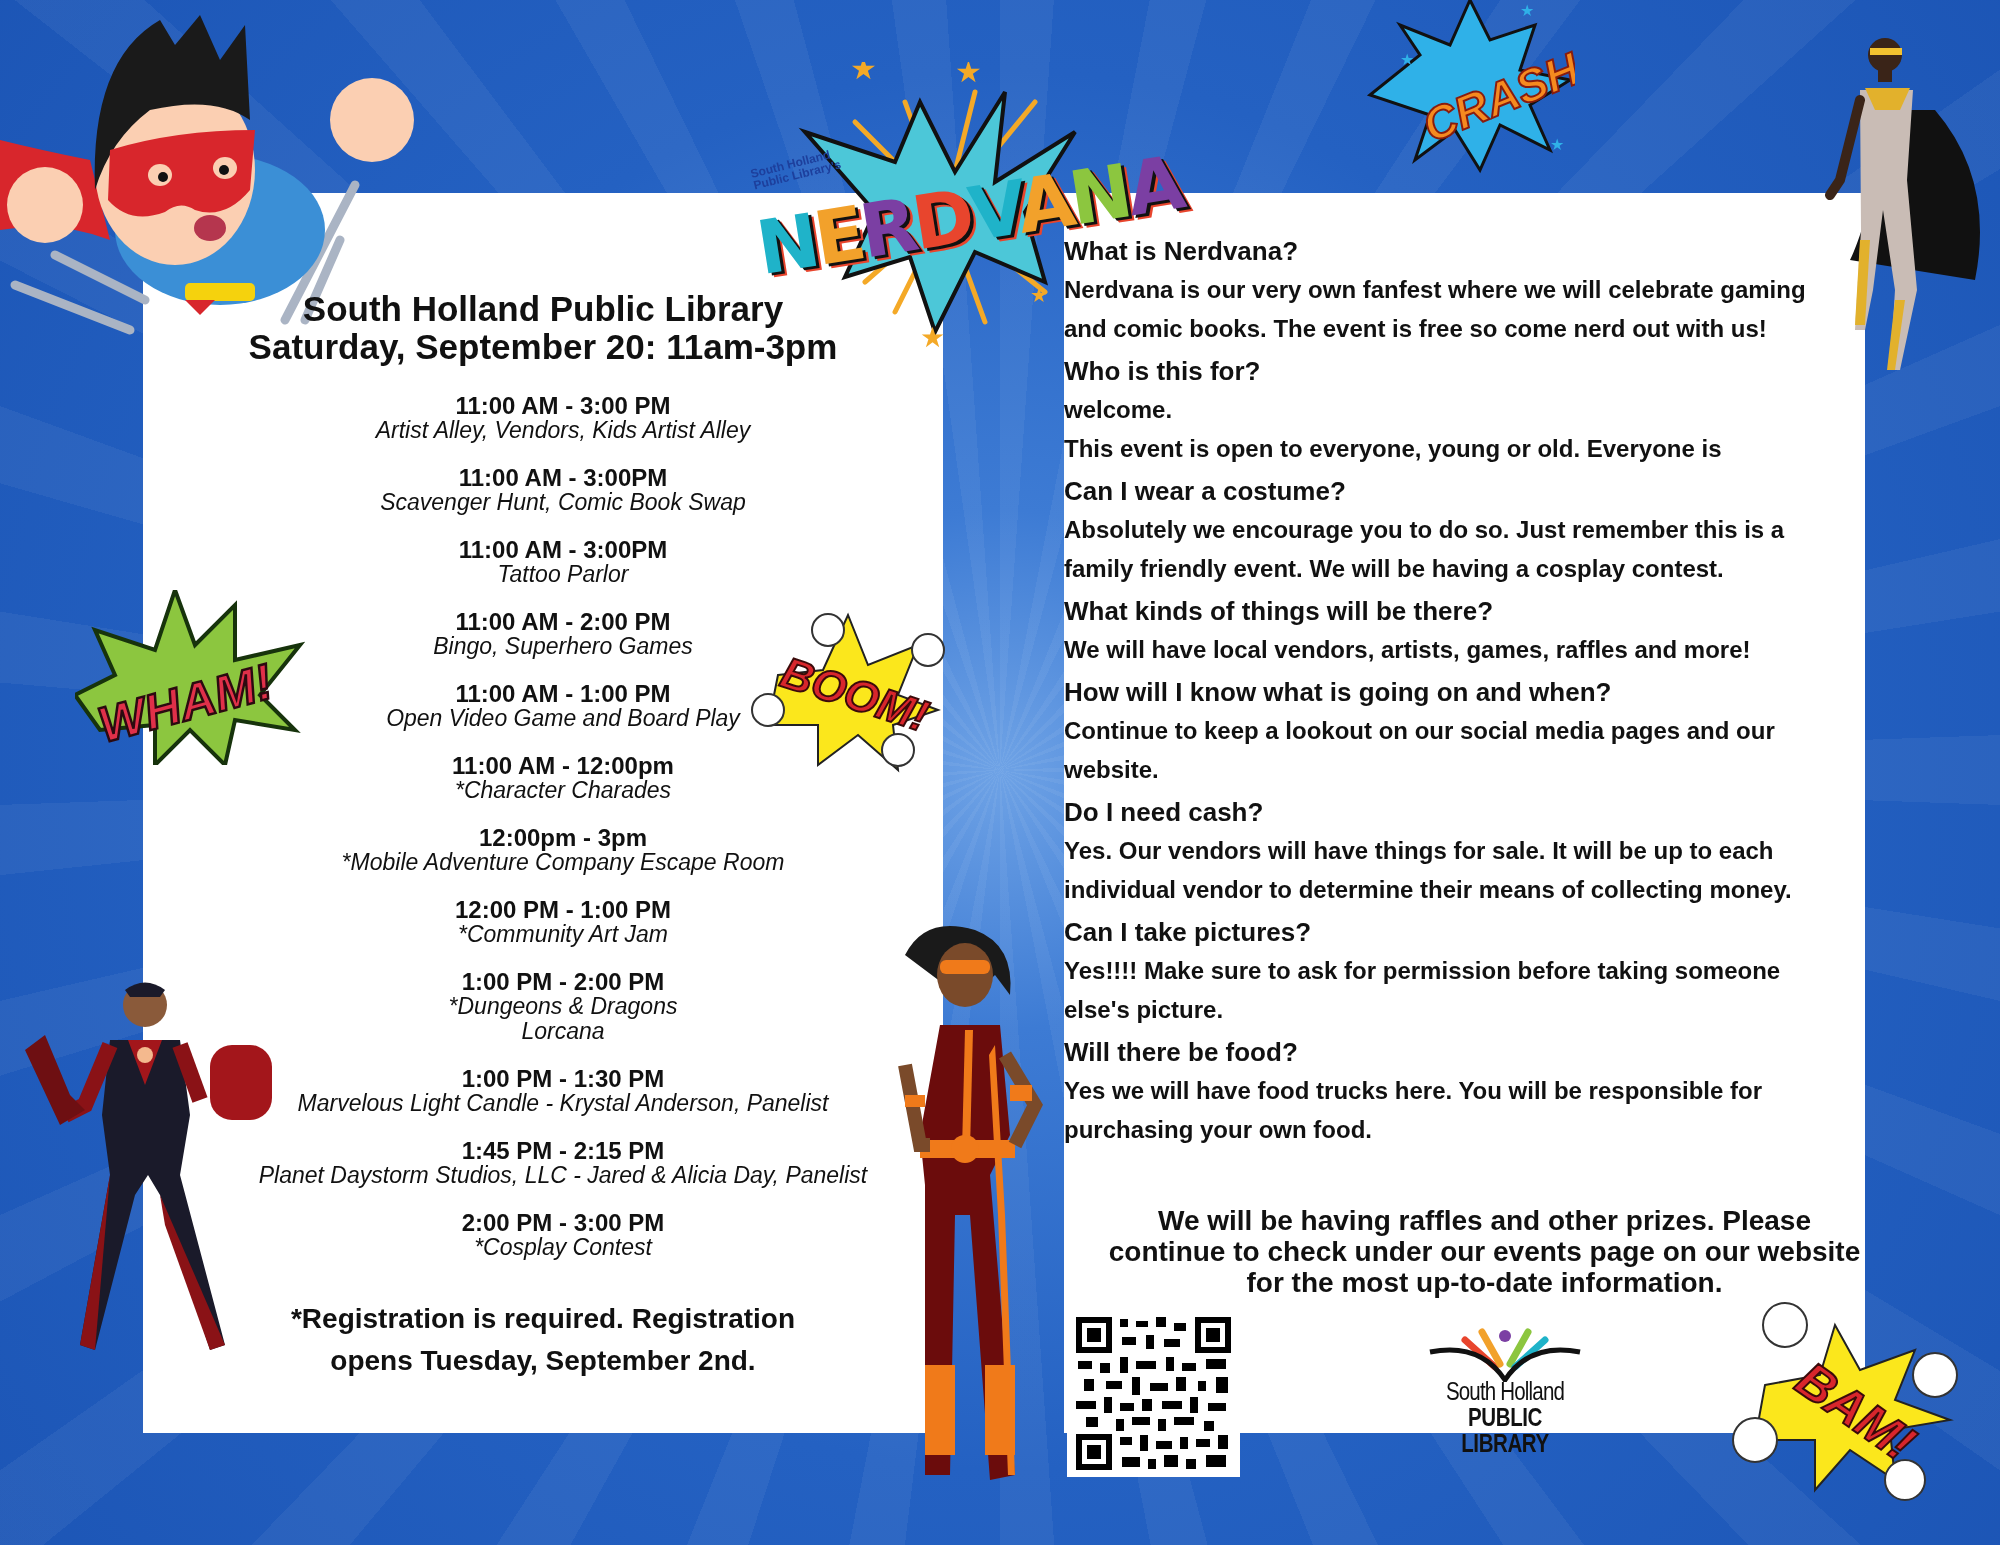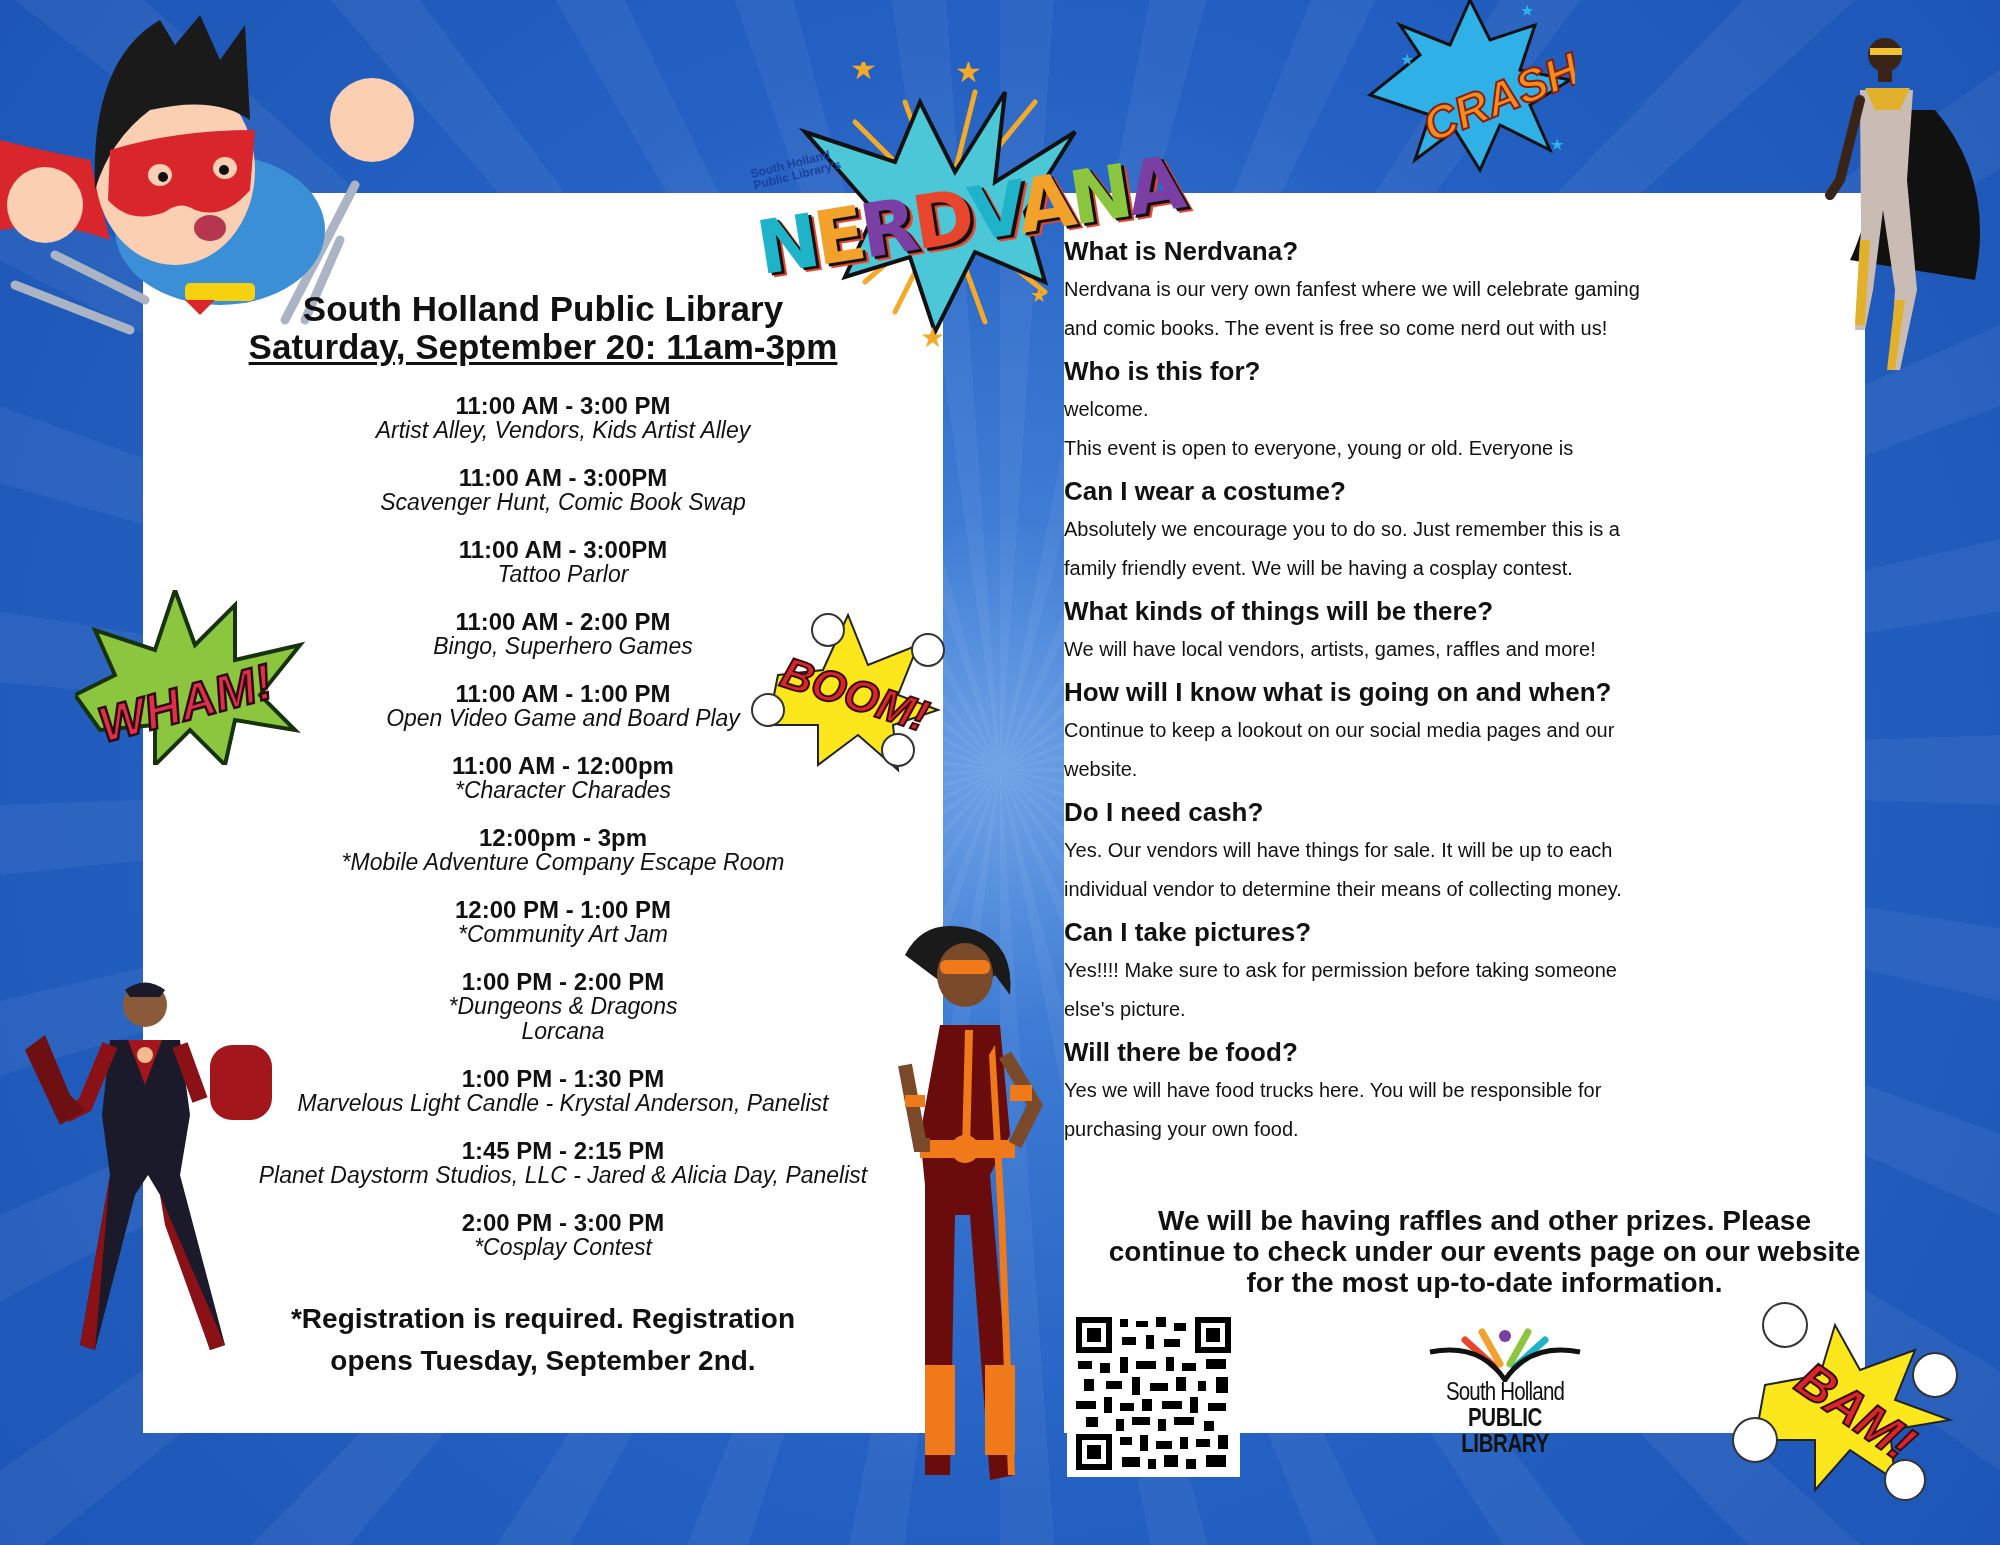--- a/index.html
+++ b/index.html
@@ -5,29 +5,29 @@
   html,body{margin:0;padding:0;}
   body{width:2000px;height:1545px;position:relative;overflow:hidden;
     font-family:"Liberation Sans","DejaVu Sans",sans-serif;color:#111;
     background:radial-gradient(circle at 1000px 770px,#6fa3e6 0px,#3d7bd4 260px,#2461c2 700px,#1c55b5 1300px);}
   .rays{position:absolute;inset:0;pointer-events:none;
     background:repeating-conic-gradient(from 0deg at 1000px 770px,rgba(255,255,255,0.05) 0deg 4deg,rgba(0,0,0,0) 4deg 11deg);}
   .panel{position:absolute;background:#fff;}
   #left-panel{left:143px;top:193px;width:800px;height:1240px;}
   #right-panel{left:1064px;top:193px;width:801px;height:1240px;}
   .title{position:absolute;left:143px;width:800px;top:290px;text-align:center;font-weight:bold;font-size:35px;line-height:38px;}
-  .title .date{text-decoration:underline;text-underline-offset:3px;}
+  .title .date{text-underline-offset:3px;}
   .schedule{position:absolute;left:143px;width:800px;top:393px;text-align:center;}
   .entry{margin:0 0 22px 0;padding-left:40px;}
   .entry .time{font-weight:bold;font-size:24px;line-height:25px;}
   .entry .desc{font-size:23px;line-height:25px;font-style:italic;}
   .registration{position:absolute;left:143px;width:800px;top:1298px;text-align:center;font-weight:bold;font-size:28px;line-height:42px;}
   .faq{position:absolute;left:1064px;width:801px;top:232px;text-align:left;}
   .faq .q{font-weight:bold;font-size:26px;line-height:38px;}
-  .faq .a{font-size:20px;line-height:39px;margin-bottom:4px;}
+  .faq .a{font-size:24px;line-height:39px;margin-bottom:4px;font-weight:bold;}
   .closing{position:absolute;left:1064px;width:801px;top:1205px;text-align:center;font-weight:bold;font-size:28px;line-height:31px;padding-left:20px;}
   .qr{position:absolute;left:1067px;top:1310px;width:173px;height:167px;background:#fff;}
   .qr svg{position:absolute;left:9px;top:7px;}
   .logo{position:absolute;left:1410px;top:1322px;width:190px;height:112px;text-align:center;}
   .logo .l1{font-family:"Liberation Sans Narrow","Liberation Sans",sans-serif;font-size:25px;line-height:26px;letter-spacing:-1px;margin-top:56px;transform:scaleX(.82);}
   .logo .l2{font-weight:bold;font-size:25px;line-height:26px;letter-spacing:-0.5px;transform:scaleX(.82);}
   .art{position:absolute;}
   .burst-text{font-family:"Liberation Sans",sans-serif;font-weight:bold;font-style:italic;}
 </style>
 </head>

